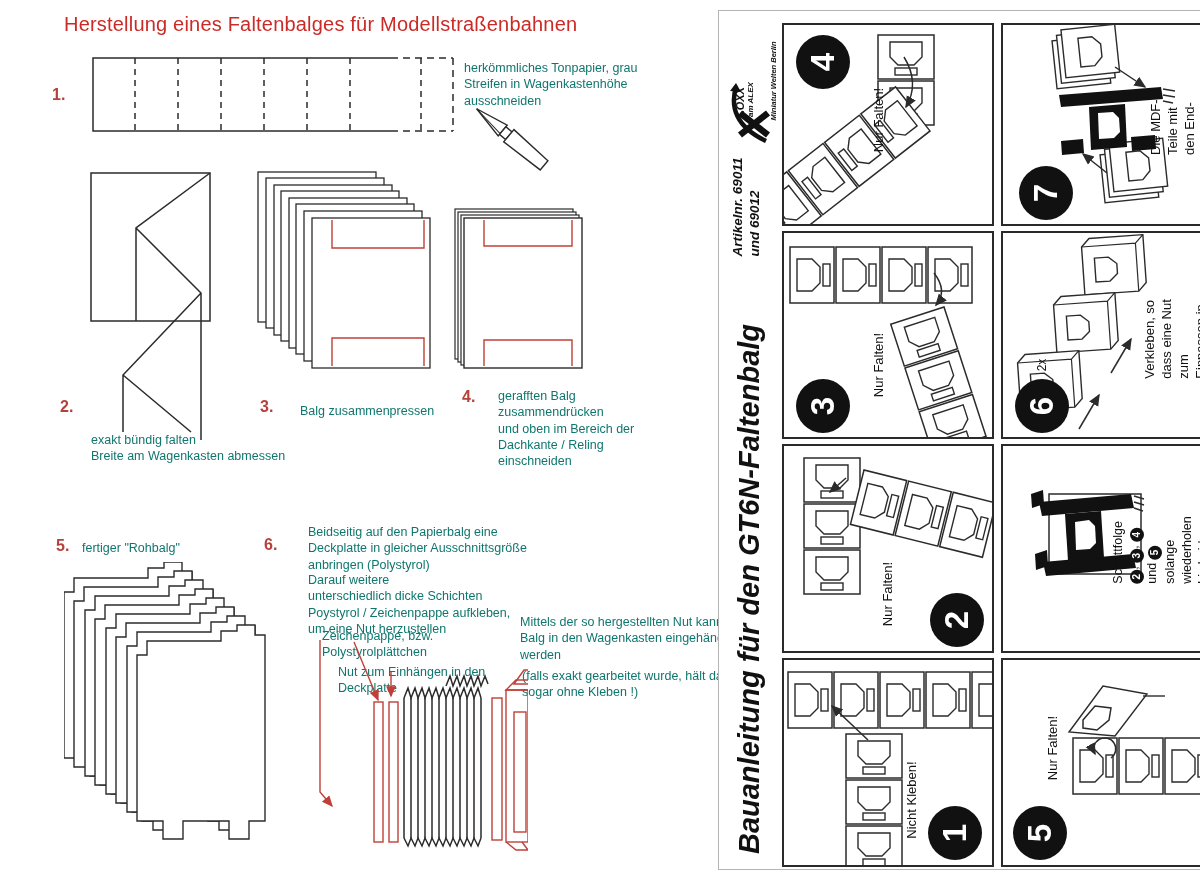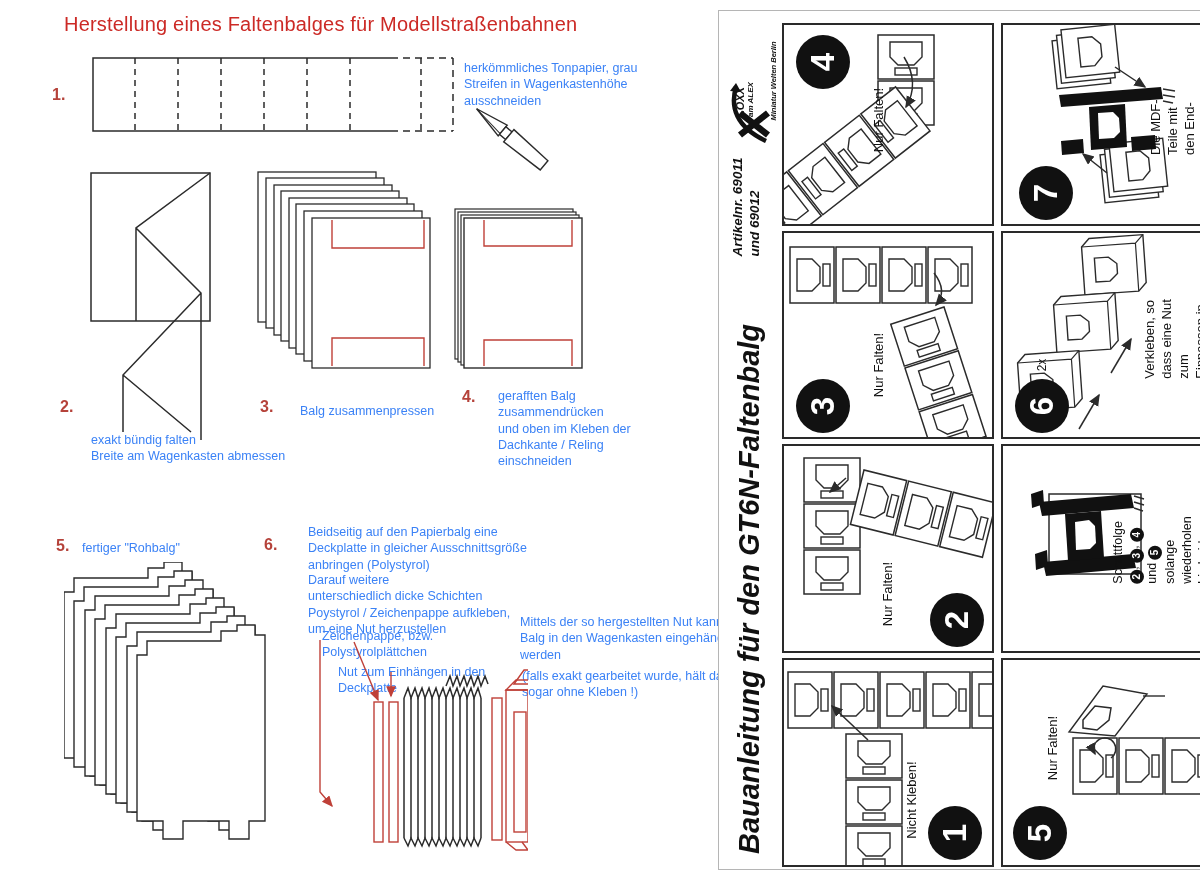--- a/index.html
+++ b/index.html
@@ -1,21 +1,21 @@
 <!DOCTYPE html>
 <html><head>
 <meta charset="utf-8">
 <style>
   html,body{margin:0;padding:0;background:#fff;}
   #page{position:relative;width:1200px;height:876px;background:#fff;overflow:hidden;
         font-family:"Liberation Sans",sans-serif;color:#222;margin-left:36px;}
   .abs{position:absolute;}
   .title{position:absolute;left:28px;top:13px;font-size:20px;color:#cc2a26;letter-spacing:.2px;}
   .stepnum{position:absolute;color:#b5423a;font-weight:bold;font-size:16px;}
-  .rednote{position:absolute;color:#3b82f6;font-size:12.5px;line-height:1.3;white-space:pre-line;}
+  .rednote{position:absolute;color:#0f766e;font-size:12.5px;line-height:1.3;white-space:pre-line;}
   svg{display:block;}
   .blk{stroke:#2b2b2b;fill:none;stroke-width:1.5;}
   .red{stroke:#bf4038;fill:none;stroke-width:1.4;}
   
   .rc{position:absolute;left:682px;top:10px;width:512px;height:858px;background:#fff;border:1.5px solid #b5b5b5;}
   .panel{position:absolute;background:#fff;border:2px solid #2a2a2a;box-sizing:border-box;}
   .circle{position:absolute;width:54px;height:54px;border-radius:50%;background:#111;
           display:flex;align-items:center;justify-content:center;}
   .circle span{color:#fff;font-weight:bold;font-size:33px;transform:rotate(-90deg);}
   .vlabel{position:absolute;font-size:13px;color:#111;white-space:pre-line;line-height:1.3;
@@ -114,21 +114,21 @@
   <svg class="abs" style="left:408px;top:196px" width="150" height="176">
     <rect x="11" y="13" width="118" height="150" fill="#fff" stroke="#2b2b2b" stroke-width="1.2"></rect>
     <rect x="14" y="16" width="118" height="150" fill="#fff" stroke="#2b2b2b" stroke-width="1.2"></rect>
     <rect x="17" y="19" width="118" height="150" fill="#fff" stroke="#2b2b2b" stroke-width="1.2"></rect>
     <rect x="20" y="22" width="118" height="150" fill="#fff" stroke="#2b2b2b" stroke-width="1.4"></rect>
     <path class="red" d="M40,24 v26 h88 v-26 M40,170 v-26 h88 v26"></path>
   </svg>
   <div class="stepnum" style="left:426px;top:388px">4.</div>
   <div class="rednote" style="left:462px;top:388px">gerafften Balg
 zusammendrücken
-und oben im Kleben der
+und oben im Bereich der
 Dachkante / Reling
 einschneiden</div>
 
   <div class="stepnum" style="left:20px;top:537px">5.</div>
   <div class="rednote" style="left:46px;top:540px">fertiger "Rohbalg"</div>
   <svg class="abs" style="left:28px;top:562px" width="212" height="300">
     <use href="#prof" transform="translate(0,0)"></use>
     <use href="#prof" transform="translate(10,9)"></use>
     <use href="#prof" transform="translate(21,18)"></use>
     <use href="#prof" transform="translate(31,27)"></use>

